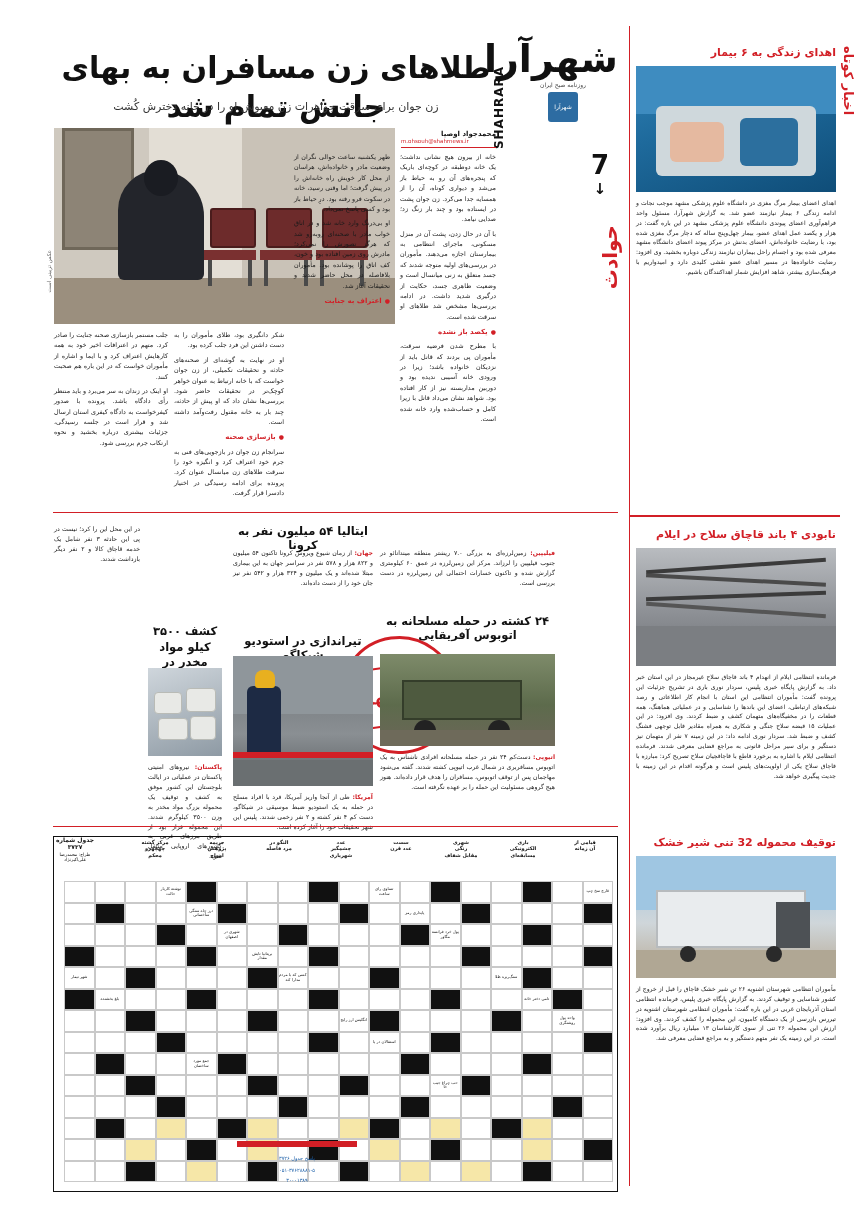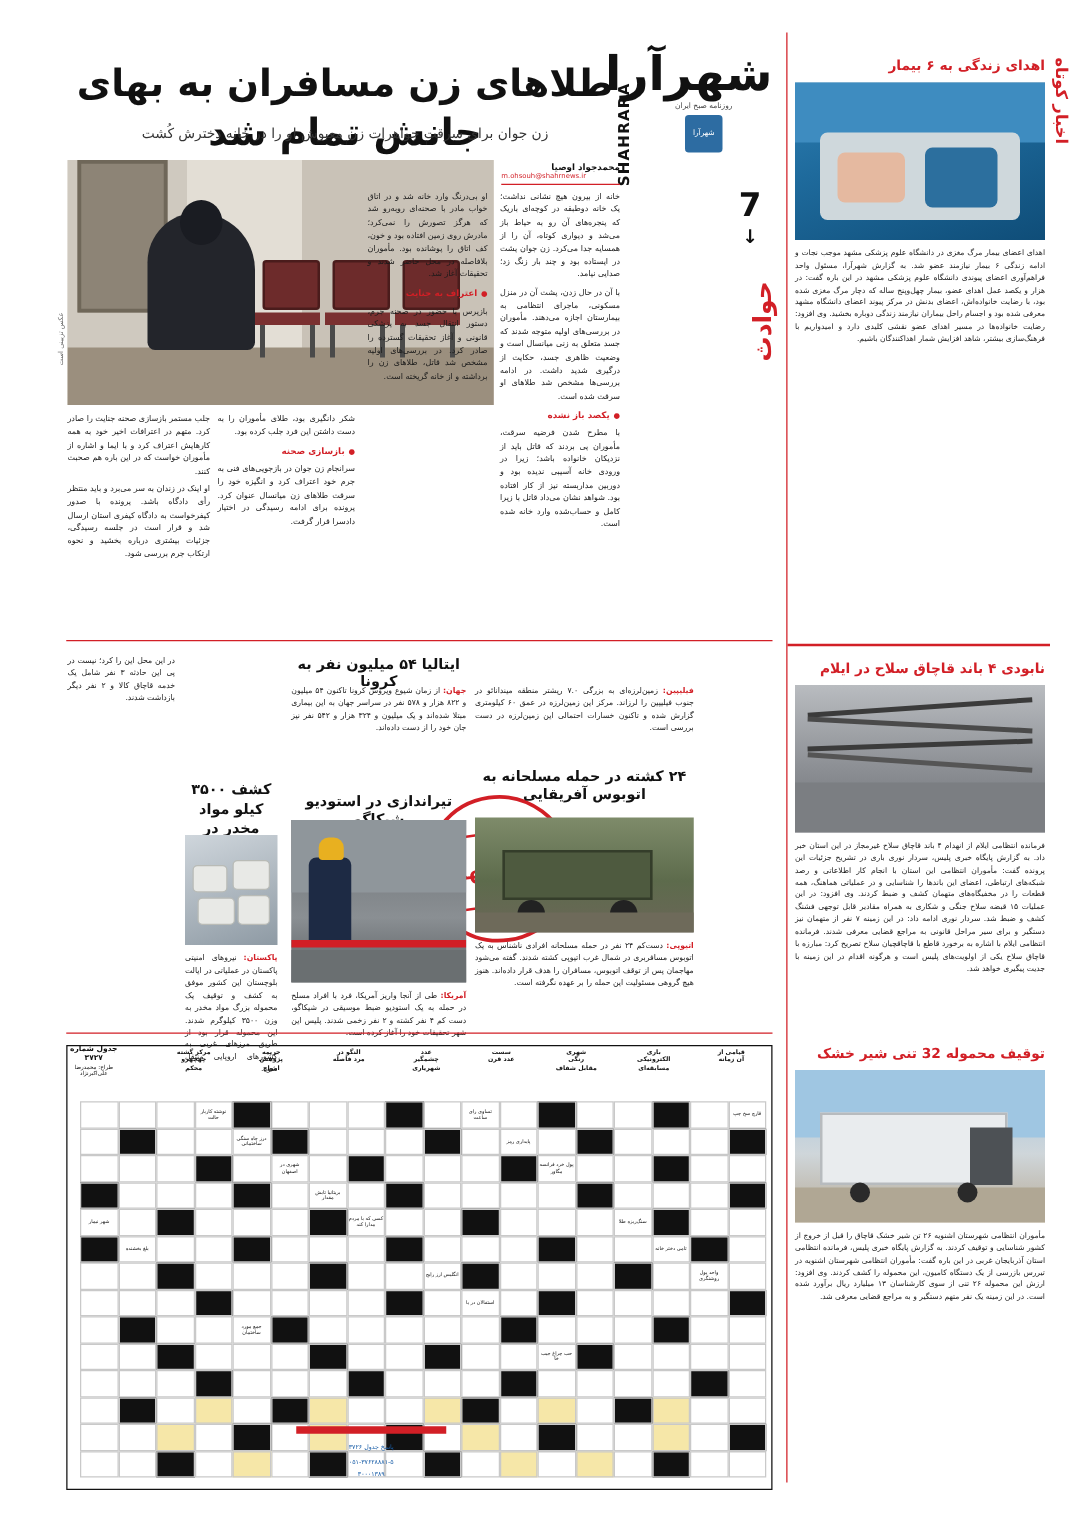--- a/index.html
+++ b/index.html
@@ -253,27 +253,28 @@
   </div>
 
   <div class="col" style="top:152px; right:362px; width:96px;">
     <p>خانه از بیرون هیچ نشانی نداشت؛ یک خانه دوطبقه در کوچه‌ای باریک که پنجره‌های آن رو به حیاط باز می‌شد و دیواری کوتاه، آن را از همسایه جدا می‌کرد. زن جوان پشت در ایستاده بود و چند بار زنگ زد؛ صدایی نیامد.</p>
     <p>با آن در حال زدن، پشت آن در منزل مسکونی، ماجرای انتظامی به بیمارستان اجازه می‌دهند. مأموران در بررسی‌های اولیه متوجه شدند که جسد متعلق به زنی میانسال است و وضعیت ظاهری جسد، حکایت از درگیری شدید داشت. در ادامه بررسی‌ها مشخص شد طلاهای او سرقت شده است.</p>
     <span class="sub-red bullet-red">یکصد باز نشده</span>
     <p>با مطرح شدن فرضیه سرقت، مأموران پی بردند که قاتل باید از نزدیکان خانواده باشد؛ زیرا در ورودی خانه آسیبی ندیده بود و دوربین مداربسته نیز از کار افتاده بود. شواهد نشان می‌داد قاتل با زیرا کامل و حساب‌شده وارد خانه شده است.</p>
   </div>
 
   <div class="col" style="top:152px; right:468px; width:96px;">
+    <p>ظهر یکشنبه ساعت حوالی نگران از وضعیت مادر و خانواده‌اش، هراسان از محل کار خویش راه خانه‌اش را در پیش گرفت؛ اما وقتی رسید، خانه در سکوت فرو رفته بود. درِ حیاط باز بود و کسی پاسخ نمی‌داد.</p>
     <p>او بی‌درنگ وارد خانه شد و در اتاق خواب مادر با صحنه‌ای روبه‌رو شد که هرگز تصورش را نمی‌کرد؛ مادرش روی زمین افتاده بود و خون، کف اتاق را پوشانده بود. مأموران بلافاصله در محل حاضر شدند و تحقیقات آغاز شد.</p>
     <span class="sub-red bullet-red">اعتراف به جنایت</span>
-    <p>بازپرس با حضور در صحنه جرم، دستور انتقال جسد به پزشکی قانونی و آغاز تحقیقات گسترده را صادر کرد. در بررسی‌های اولیه مشخص شد قاتل، طلاهای زن را برداشته و از خانه گریخته است.</p>
   </div>
 
   <div class="col" style="top:330px; right:574px; width:110px;">
     <p>شکر دانگیری بود، طلای مأموران را به دست داشتن این فرد جلب کرده بود.</p>
+    <p>او در نهایت به گوشه‌ای از صحنه‌های حادثه و تحقیقات تکمیلی، از زن جوان خواست که با خانه ارتباط به عنوان خواهر کوچک‌تر در تحقیقات حاضر شود. بررسی‌ها نشان داد که او پیش از حادثه، چند بار به خانه مقتول رفت‌وآمد داشته است.</p>
     <span class="sub-red bullet-red">بازسازی صحنه</span>
     <p>سرانجام زن جوان در بازجویی‌های فنی به جرم خود اعتراف کرد و انگیزه خود را سرقت طلاهای زن میانسال عنوان کرد. پرونده برای ادامه رسیدگی در اختیار دادسرا قرار گرفت.</p>
   </div>
 
   <div class="col" style="top:330px; right:690px; width:114px;">
     <p>جلب مستمر بازسازی صحنه جنایت را صادر کرد. متهم در اعترافات اخیر خود به همه کارهایش اعتراف کرد و با ایما و اشاره از مأموران خواست که در این باره هم صحبت کنند.</p>
     <p>او اینک در زندان به سر می‌برد و باید منتظر رأی دادگاه باشد. پرونده با صدور کیفرخواست به دادگاه کیفری استان ارسال شد و قرار است در جلسه رسیدگی، جزئیات بیشتری درباره بخشید و نحوه ارتکاب جرم بررسی شود.</p>
   </div>
 
   <div class="hsep" style="top:512px;"></div>

